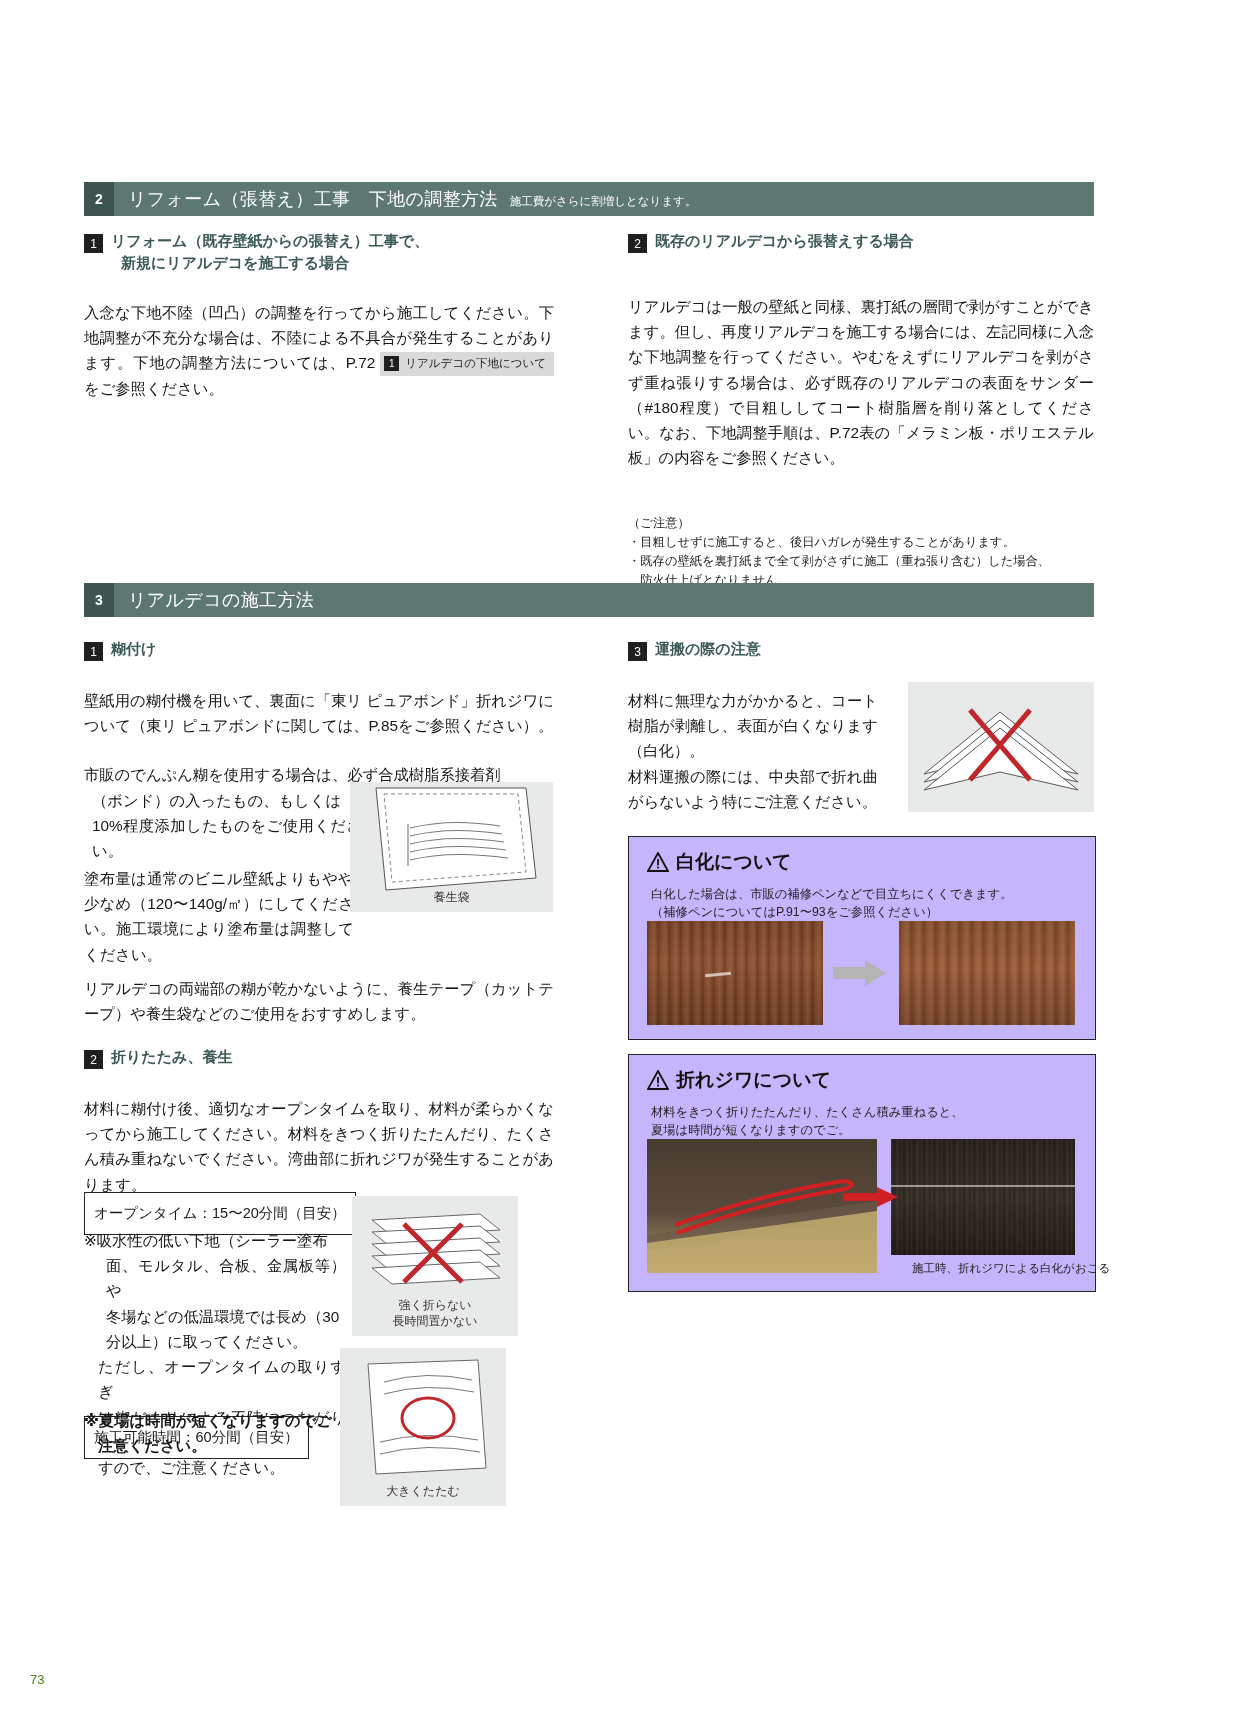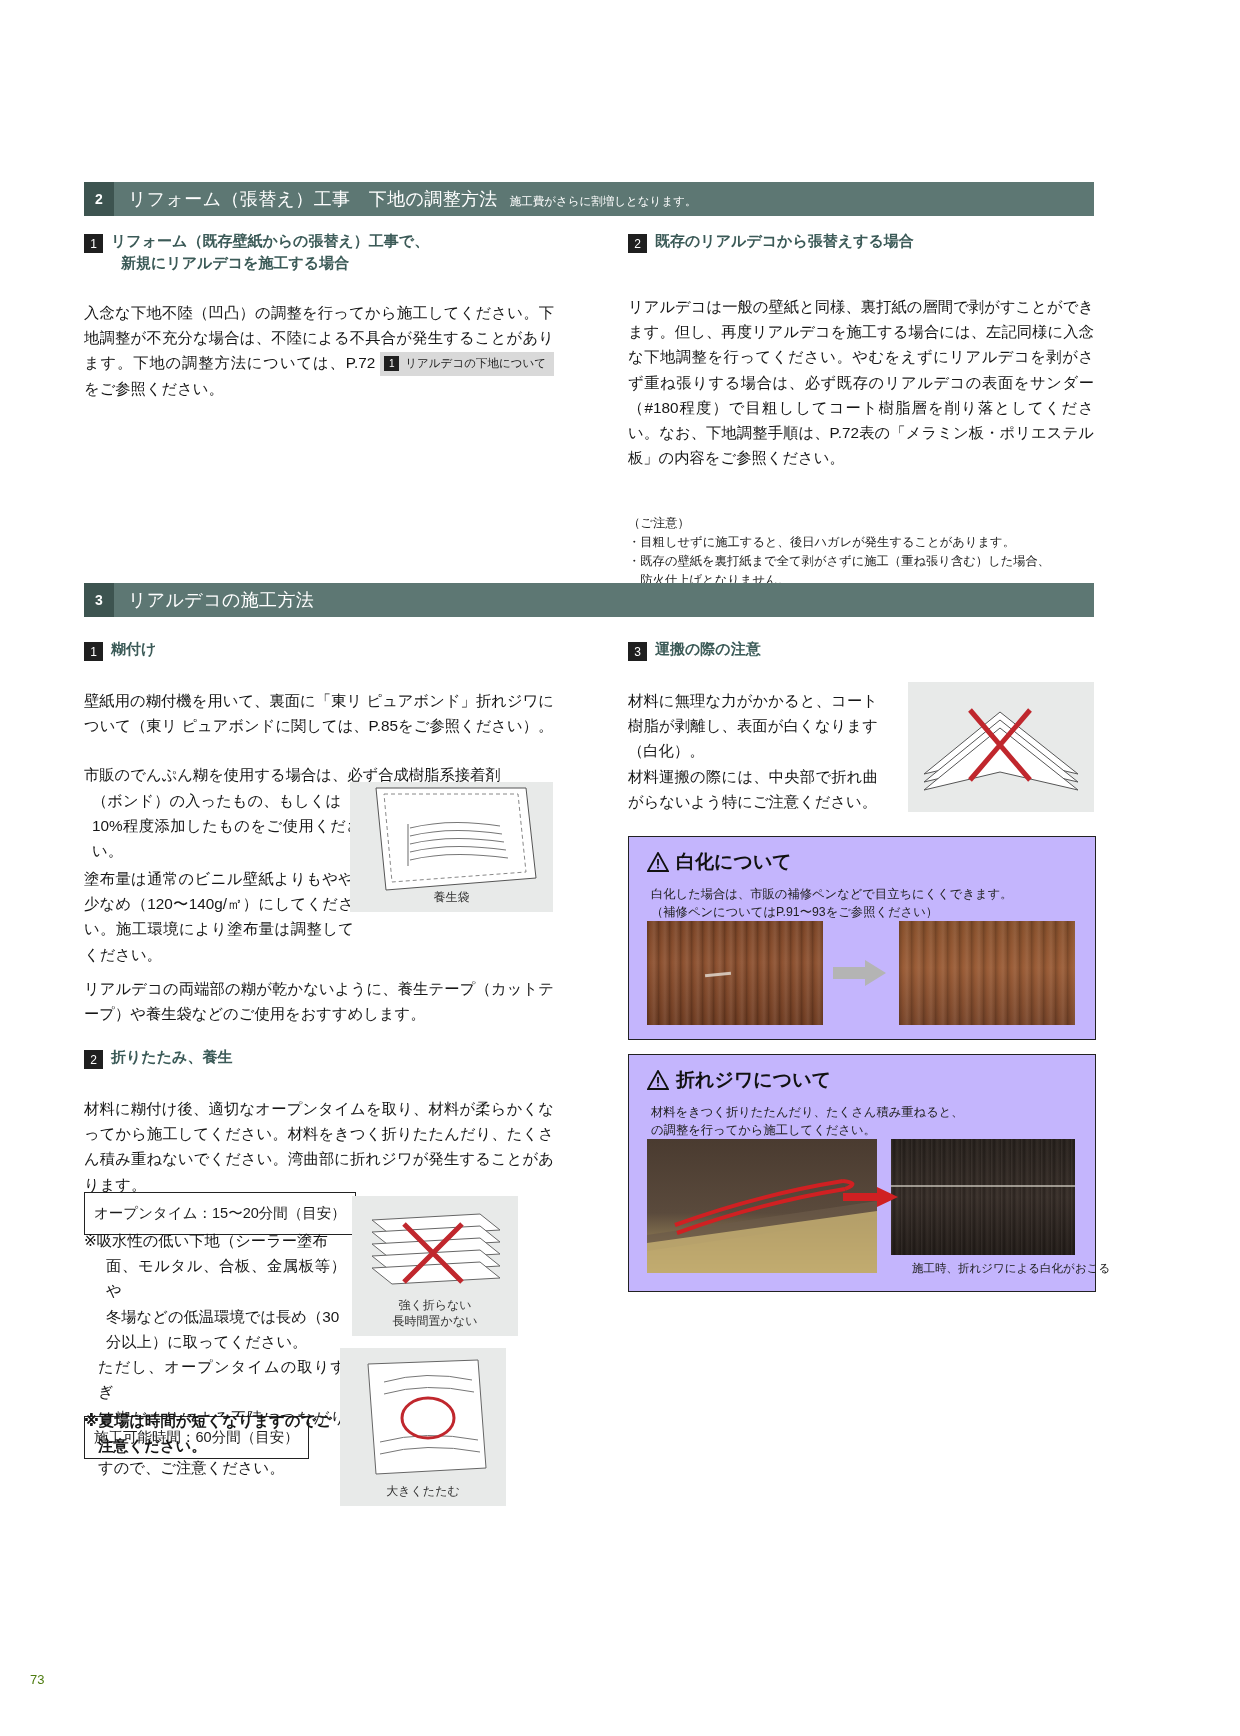--- a/index.html
+++ b/index.html
@@ -306,21 +306,21 @@
         <svg width="22" height="20" viewBox="0 0 22 20">
             <path d="M11 1 L21 19 L1 19 Z" fill="none" stroke="#111" stroke-width="1.8"></path>
             <rect x="10.1" y="7" width="1.8" height="6.3" fill="#111"></rect>
             <rect x="10.1" y="14.6" width="1.8" height="1.9" fill="#111"></rect>
           </svg>
       </span>
       <span>折れジワについて</span>
     </div>
     <div class="fb-desc" style="left:22px;top:48px;width:420px;">
       <span>材料をきつく折りたたんだり、たくさん積み重ねると、</span><br>
-      <span>の調整を行ってから施工してください。</span>
+      <span>夏場は時間が短くなりますのでご。</span>
     </div>
 
     <div class="photo" style="left:18px;top:84px;width:230px;height:134px;background:linear-gradient(180deg,#4a3b30 0%,#5a4a3c 55%,#b9a468 100%);">
       <svg width="230" height="134" viewBox="0 0 230 134" style="position:absolute;left:0;top:0;">
         <path d="M0 96 L230 62 L230 78 L0 112 Z" fill="#6b5a49" opacity=".7"></path>
         <path d="M0 104 L230 72 L230 134 L0 134 Z" fill="#c3ad71" opacity=".85"></path>
         <path d="M28 86 Q110 56 196 42" fill="none" stroke="#d02022" stroke-width="4"></path>
         <path d="M30 94 Q112 64 198 50" fill="none" stroke="#d02022" stroke-width="4"></path>
         <path d="M196 42 Q214 44 198 50" fill="none" stroke="#d02022" stroke-width="4"></path>
       </svg>

